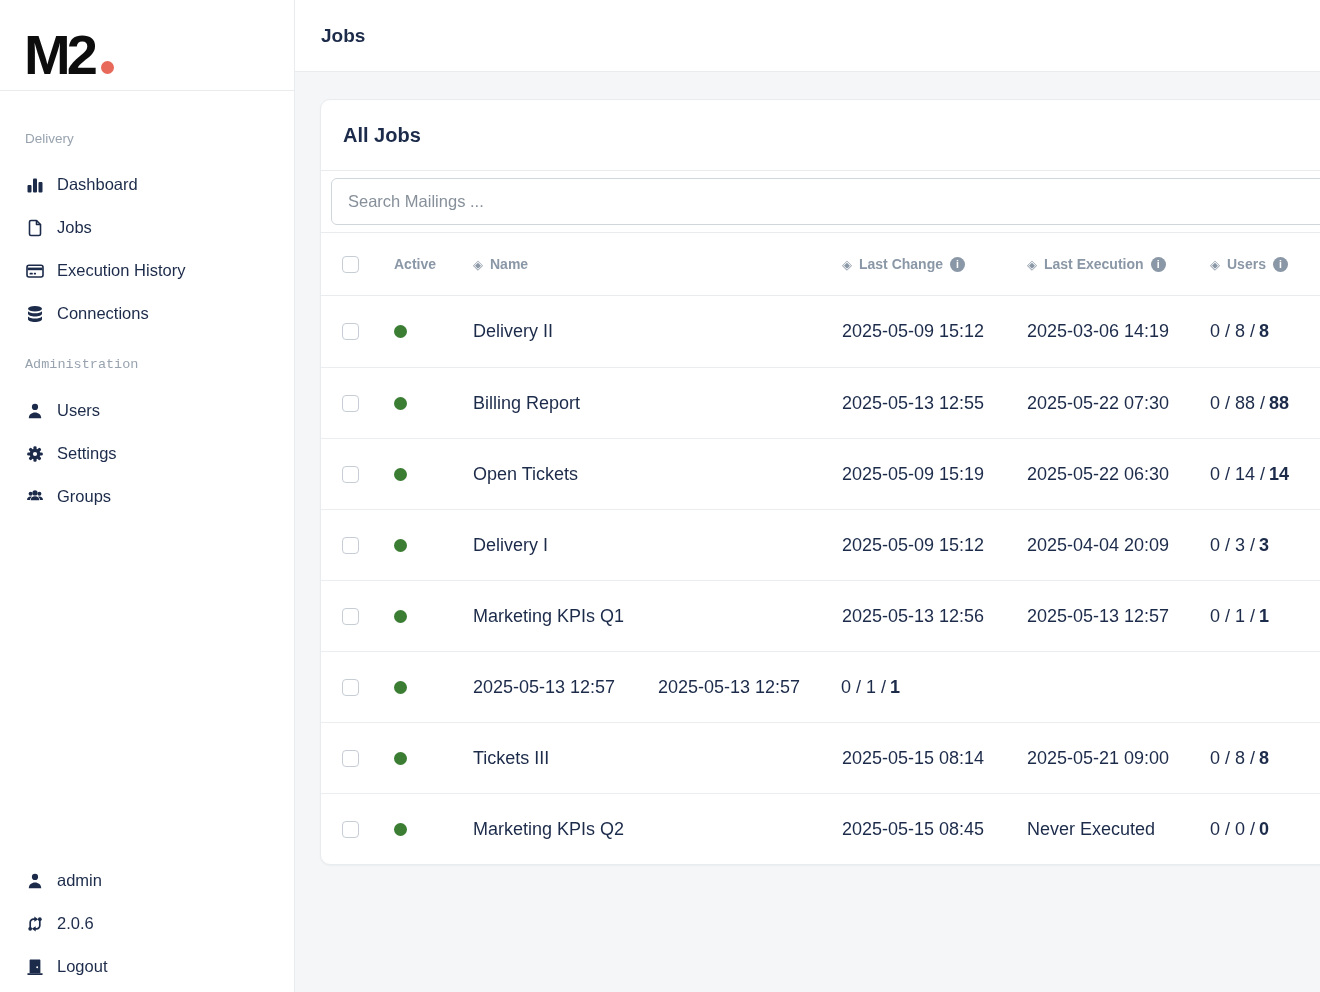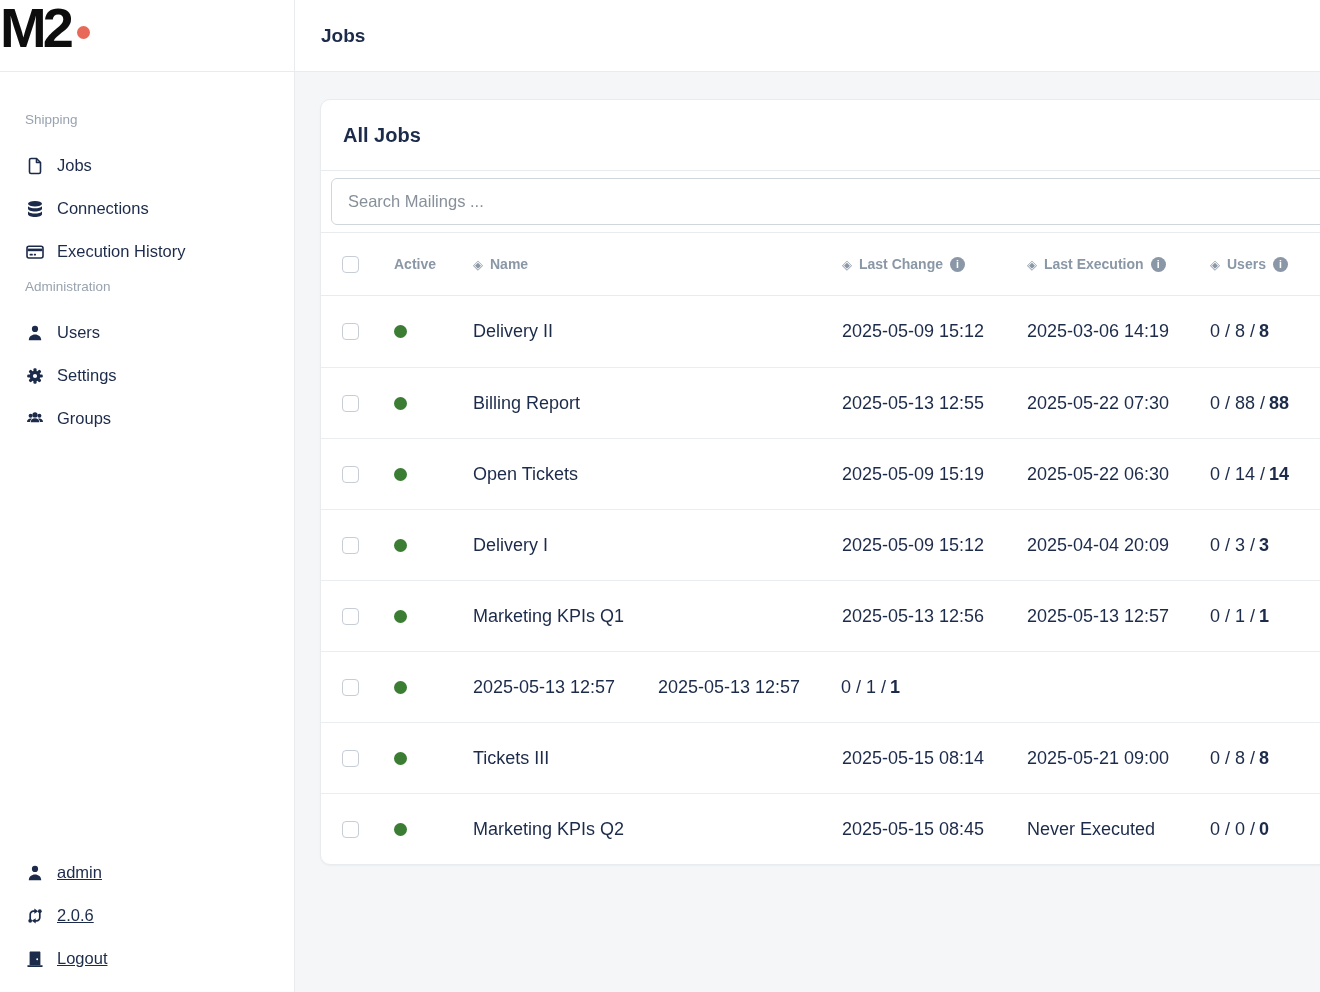--- a/index.html
+++ b/index.html
@@ -12,31 +12,31 @@
     --row-border:#ebeef1;
     --bg:#f4f6f7;
   }
   *{box-sizing:border-box;margin:0;padding:0;}
   html,body{width:1320px;height:992px;overflow:hidden;}
   body{font-family:"Liberation Sans","DejaVu Sans",sans-serif;background:#fff;color:var(--navy);}
   .app{display:flex;width:1320px;height:992px;}
 
   
   .sidebar{width:295px;min-width:295px;background:#fff;border-right:1px solid var(--border);display:flex;flex-direction:column;}
-  .logo-row{height:72px;border-bottom:1px solid var(--border);display:flex;}
+  .logo-row{height:72px;border-bottom:1px solid var(--border);display:flex;align-items:center;padding-left:24px;margin-top:19px;}
   .logo-text{font-size:56px;font-weight:bold;letter-spacing:-4px;color:#0d0d0d;line-height:1;}
   .logo-dot{width:13px;height:13px;border-radius:50%;background:var(--logo-dot);display:inline-block;margin-left:7px;margin-top:26px;}
   .nav{padding:38px 0 0 25px;flex:1;}
   .nav-section-label{color:var(--section);font-size:13.5px;line-height:20px;margin-bottom:14px;}
-  .nav-section-label.second{margin-top:4px;}
+  .nav-section-label.second{margin-top:20px;font-family:Liberation Mono, monospace;}
   .nav-item{display:flex;align-items:center;height:43px;cursor:pointer;}
   .nav-icon{width:20px;display:inline-flex;justify-content:center;margin-right:12px;flex:none;}
   .nav-icon svg{display:block;}
   .nav-label{font-size:16.5px;color:var(--navy);}
-  .sidebar-footer{margin-top:auto;padding:0 0 12px 25px;text-decoration:underline;}
+  .sidebar-footer{margin-top:auto;padding:0 0 4px 25px;}
 
   
   .main{flex:1;display:flex;flex-direction:column;min-width:0;}
   .main-header{height:72px;background:#fff;border-bottom:1px solid var(--border);display:flex;align-items:center;padding-left:26px;flex:none;}
   .page-title{font-size:19px;font-weight:bold;color:var(--navy);}
   .content{flex:1;background:var(--bg);padding:27px 0 0 25px;overflow:hidden;}
 
   .card{background:#fff;border:1px solid var(--border);border-radius:10px;width:1160px;overflow:hidden;box-shadow:0 1px 2px rgba(30,40,60,.04);}
   .card-header{height:71px;display:flex;align-items:center;padding-left:22px;border-bottom:1px solid var(--border);}
   .card-title{font-size:20px;font-weight:bold;color:var(--navy);}
@@ -66,54 +66,64 @@
 
 <div class="app">
 
   <aside class="sidebar">
     <div class="logo-row">
       <span class="logo-text">M2</span>
       <span class="logo-dot"></span>
     </div>
 
     <nav class="nav">
-      <div class="nav-section-label">Shipping</div>
-
+      <div class="nav-section-label">Delivery</div>
+
+      <div class="nav-item">
+        <span class="nav-icon">
+          <svg width="18" height="18" viewBox="0 0 18 18" fill="#1c2b4a">
+              <rect x="1.5" y="9" width="4" height="7.5" rx="1"></rect>
+              <rect x="7" y="2.5" width="4" height="14" rx="1"></rect>
+              <rect x="12.5" y="6" width="4" height="10.5" rx="1"></rect>
+            </svg>
+        </span>
+        <span class="nav-label">Dashboard</span>
+      </div>
 
       <div class="nav-item">
         <span class="nav-icon">
           <svg width="18" height="18" viewBox="0 0 18 18" fill="none" stroke="#1c2b4a" stroke-width="1.6" stroke-linejoin="round">
               <path d="M5 1.5h5.5L14.5 5.5V15a1.5 1.5 0 0 1-1.5 1.5H5A1.5 1.5 0 0 1 3.5 15V3A1.5 1.5 0 0 1 5 1.5z"></path>
               <path d="M10.5 1.5V5.5H14.5"></path>
             </svg>
         </span>
         <span class="nav-label">Jobs</span>
-      </div>
-
-      <div class="nav-item">
-        <span class="nav-icon">
-          <svg width="18" height="18" viewBox="0 0 18 18" fill="#1c2b4a">
-              <ellipse cx="9" cy="3.8" rx="7" ry="2.8"></ellipse>
-              <path d="M2 6.2c1.4 1.4 4 2.1 7 2.1s5.6-.7 7-2.1v2.6c0 1.55-3.1 2.8-7 2.8s-7-1.25-7-2.8z"></path>
-              <path d="M2 11.4c1.4 1.4 4 2.1 7 2.1s5.6-.7 7-2.1v2.8c0 1.55-3.1 2.8-7 2.8s-7-1.25-7-2.8z"></path>
-            </svg>
-        </span>
-        <span class="nav-label">Connections</span>
       </div>
 
       <div class="nav-item">
         <span class="nav-icon">
           <svg width="18" height="18" viewBox="0 0 18 18">
               <rect x="1" y="3.2" width="16" height="11.8" rx="2" fill="none" stroke="#1c2b4a" stroke-width="1.6"></rect>
               <rect x="1.6" y="5.6" width="14.8" height="2.6" fill="#1c2b4a"></rect>
               <rect x="3.6" y="10.8" width="3.2" height="1.6" rx="0.5" fill="#1c2b4a"></rect>
               <rect x="7.8" y="10.8" width="2.2" height="1.6" rx="0.5" fill="#1c2b4a"></rect>
             </svg>
         </span>
         <span class="nav-label">Execution History</span>
+      </div>
+
+      <div class="nav-item">
+        <span class="nav-icon">
+          <svg width="18" height="18" viewBox="0 0 18 18" fill="#1c2b4a">
+              <ellipse cx="9" cy="3.8" rx="7" ry="2.8"></ellipse>
+              <path d="M2 6.2c1.4 1.4 4 2.1 7 2.1s5.6-.7 7-2.1v2.6c0 1.55-3.1 2.8-7 2.8s-7-1.25-7-2.8z"></path>
+              <path d="M2 11.4c1.4 1.4 4 2.1 7 2.1s5.6-.7 7-2.1v2.8c0 1.55-3.1 2.8-7 2.8s-7-1.25-7-2.8z"></path>
+            </svg>
+        </span>
+        <span class="nav-label">Connections</span>
       </div>
 
       <div class="nav-section-label second">Administration</div>
 
       <div class="nav-item">
         <span class="nav-icon">
           <svg width="18" height="18" viewBox="0 0 18 18" fill="#1c2b4a">
               <circle cx="9" cy="4.9" r="3.1"></circle>
               <path d="M2.8 16.2c0-3.5 2.8-5.7 6.2-5.7s6.2 2.2 6.2 5.7z"></path>
             </svg>

